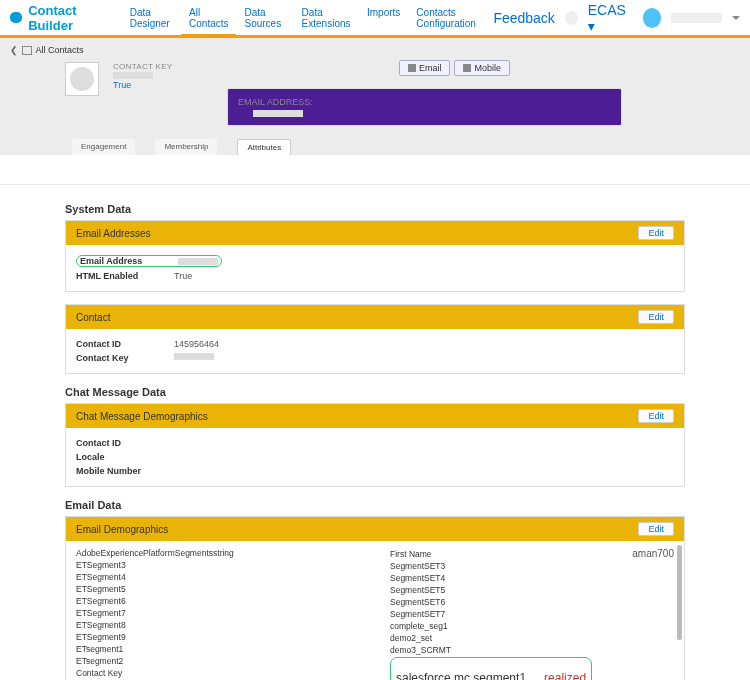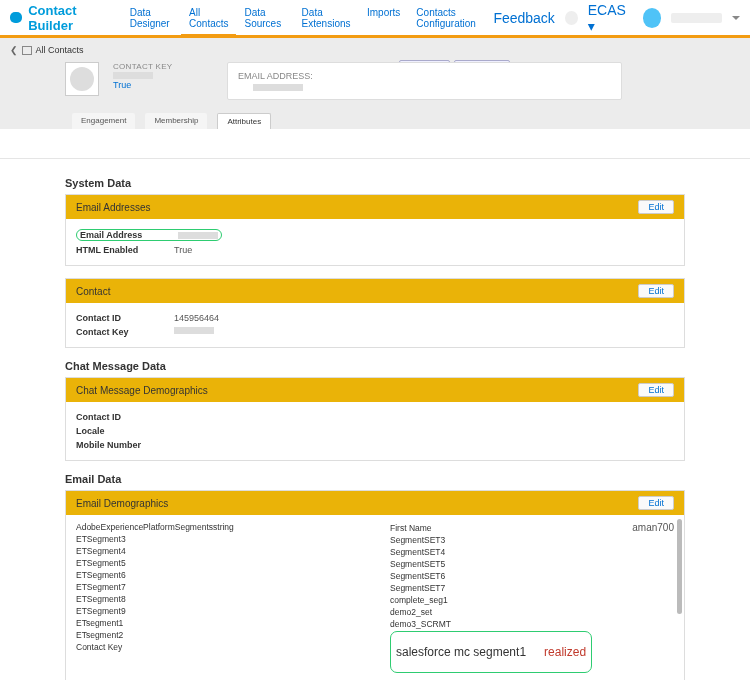--- a/index.html
+++ b/index.html
@@ -27,29 +27,29 @@
   .bc-back { color: #666; }
   
   .contact-header { display: flex; gap: 14px; padding: 5px 50px 8px 55px; align-items: flex-start; }
   .avatar-box { width: 34px; height: 34px; background: #fff; border: 1px solid #ccc; display: flex; align-items: center; justify-content: center; }
   .avatar-ph { width: 24px; height: 24px; background: #ddd; border-radius: 50%; }
   .contact-meta { min-width: 90px; }
   .meta-label { font-size: 8px; color: #888; text-transform: uppercase; letter-spacing: .3px; }
   .meta-blur { width: 40px; height: 7px; background: #ddd; margin: 1px 0; }
   .copy-link { font-size: 9px; color: #0070d2; cursor: pointer; }
   
-  .email-card { background: #ffffff; border: 1px solid #ddd; padding: 8px 10px; flex: 1; position: relative; margin-left: 10px; border-radius: 2px; max-width: 395px; }
+  .email-card { background: #4c1d95; border: 1px solid #ddd; padding: 8px 10px; flex: 1; position: relative; margin-left: 10px; border-radius: 2px; max-width: 395px; margin-top: 26px; }
   .channel-buttons { position: absolute; top: -2px; right: 180px; display: flex; gap: 4px; }
   .ch-btn { font-size: 9px; padding: 2px 8px; border: 1px solid #aac; background: #f0f0ff; border-radius: 2px; cursor: pointer; display: flex; align-items: center; gap: 3px; }
   .ch-btn .ic { width: 8px; height: 8px; background: #888; }
   .email-label { font-size: 9px; color: #888; text-transform: uppercase; }
   .email-blur { width: 50px; height: 7px; background: #ddd; margin-top: 3px; margin-left: 15px; }
   
   
-  .sub-tabs { display: flex; gap: 10px; padding: 5px 50px 0 62px; }
+  .sub-tabs { display: flex; gap: 20px; padding: 5px 50px 0 62px; }
   .sub-tab { font-size: 8px; background: #f5f5f5; padding: 3px 9px; border-radius: 2px 2px 0 0; color: #555; cursor: pointer; }
   .sub-tab.active { background: #fff; border: 1px solid #ccc; border-bottom: none; color: #333; }
   
   .white-block { background: #fff; height: 30px; border-bottom: 1px solid #e5e5e5; }
   
   
   .content { padding: 10px 65px 20px; }
   .section-title { font-size: 11px; font-weight: 600; margin: 8px 0 5px; }
   .panel { border: 1px solid #ddd; margin-bottom: 12px; }
   .panel-header { background: #eab308; padding: 5px 10px; display: flex; align-items: center; justify-content: space-between; font-size: 10px; }

